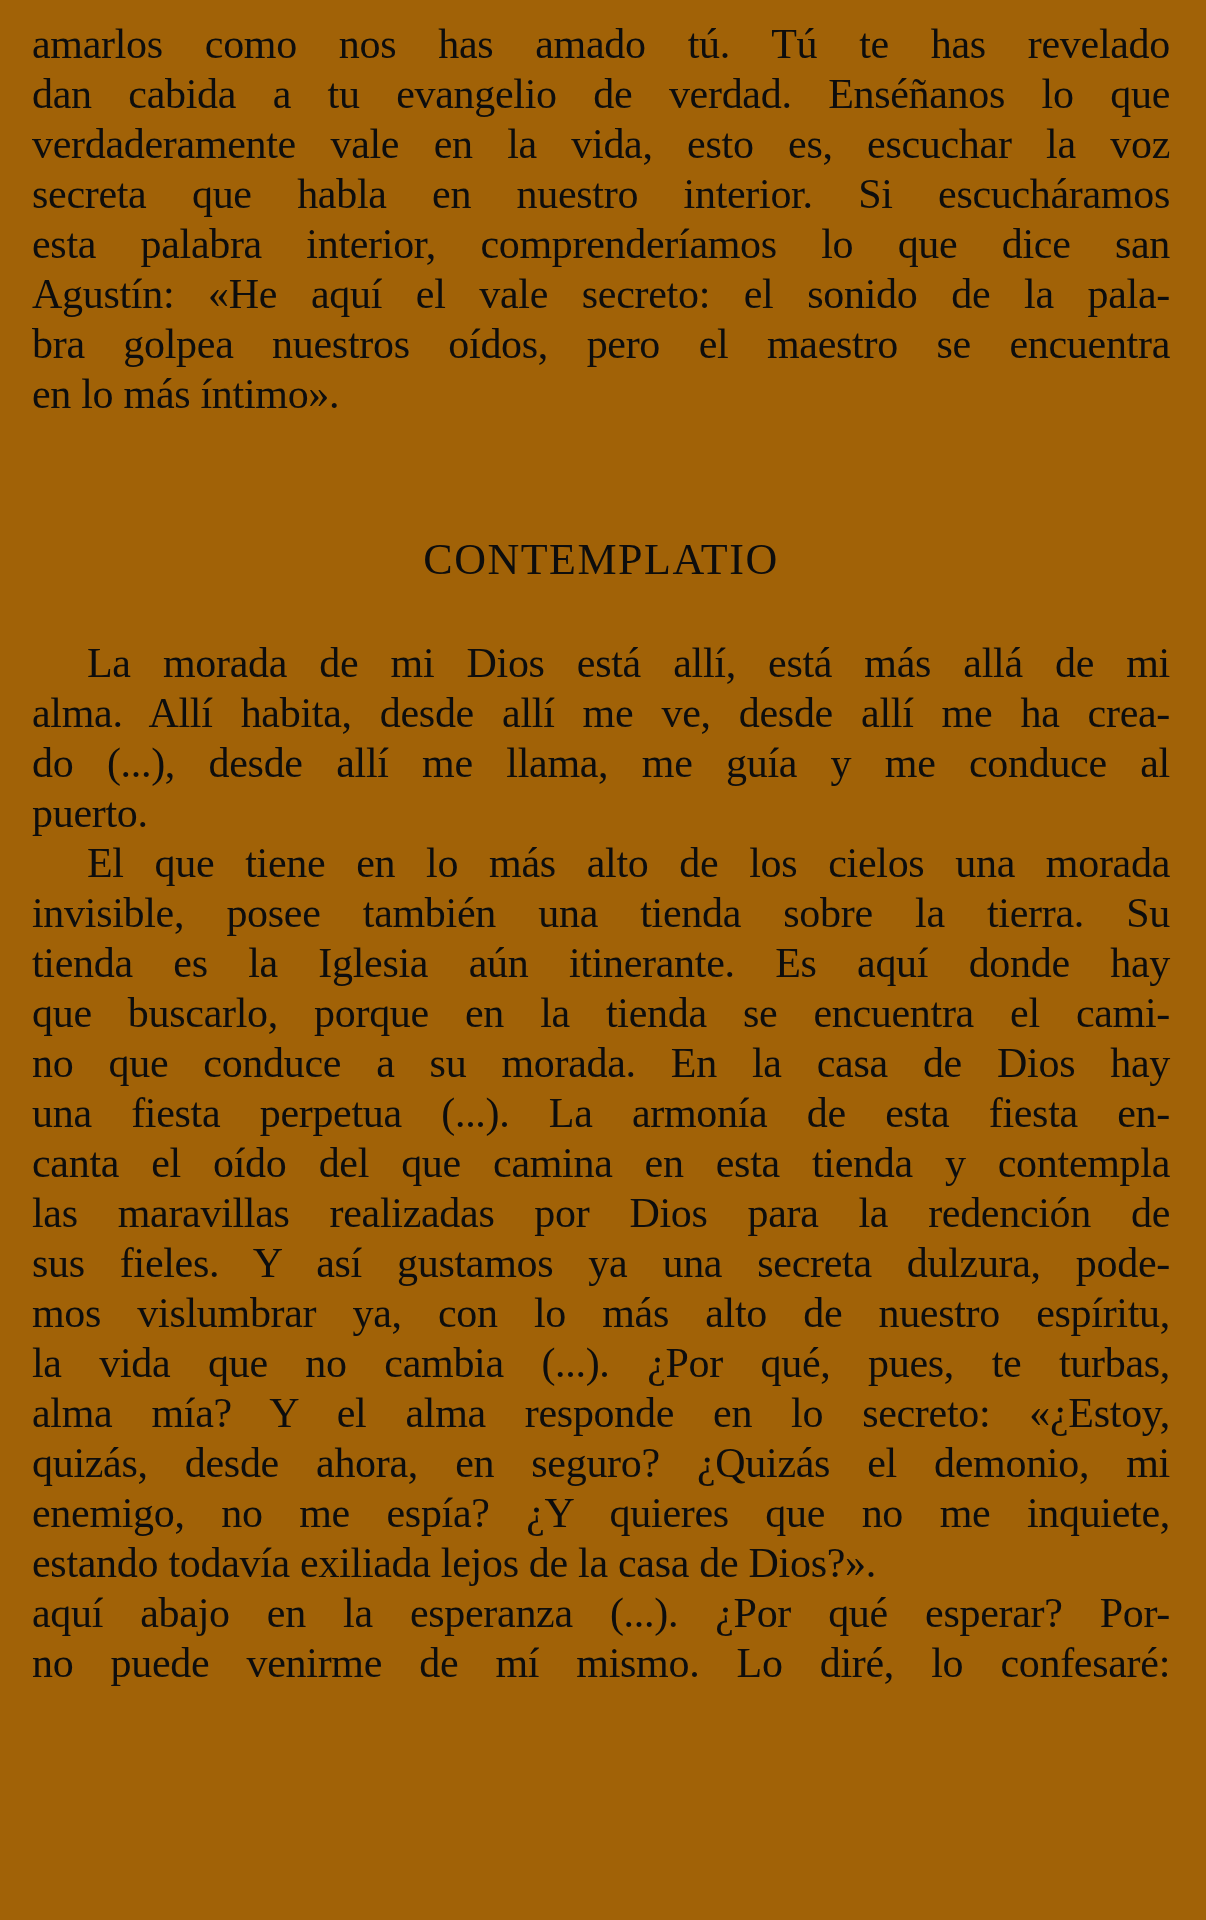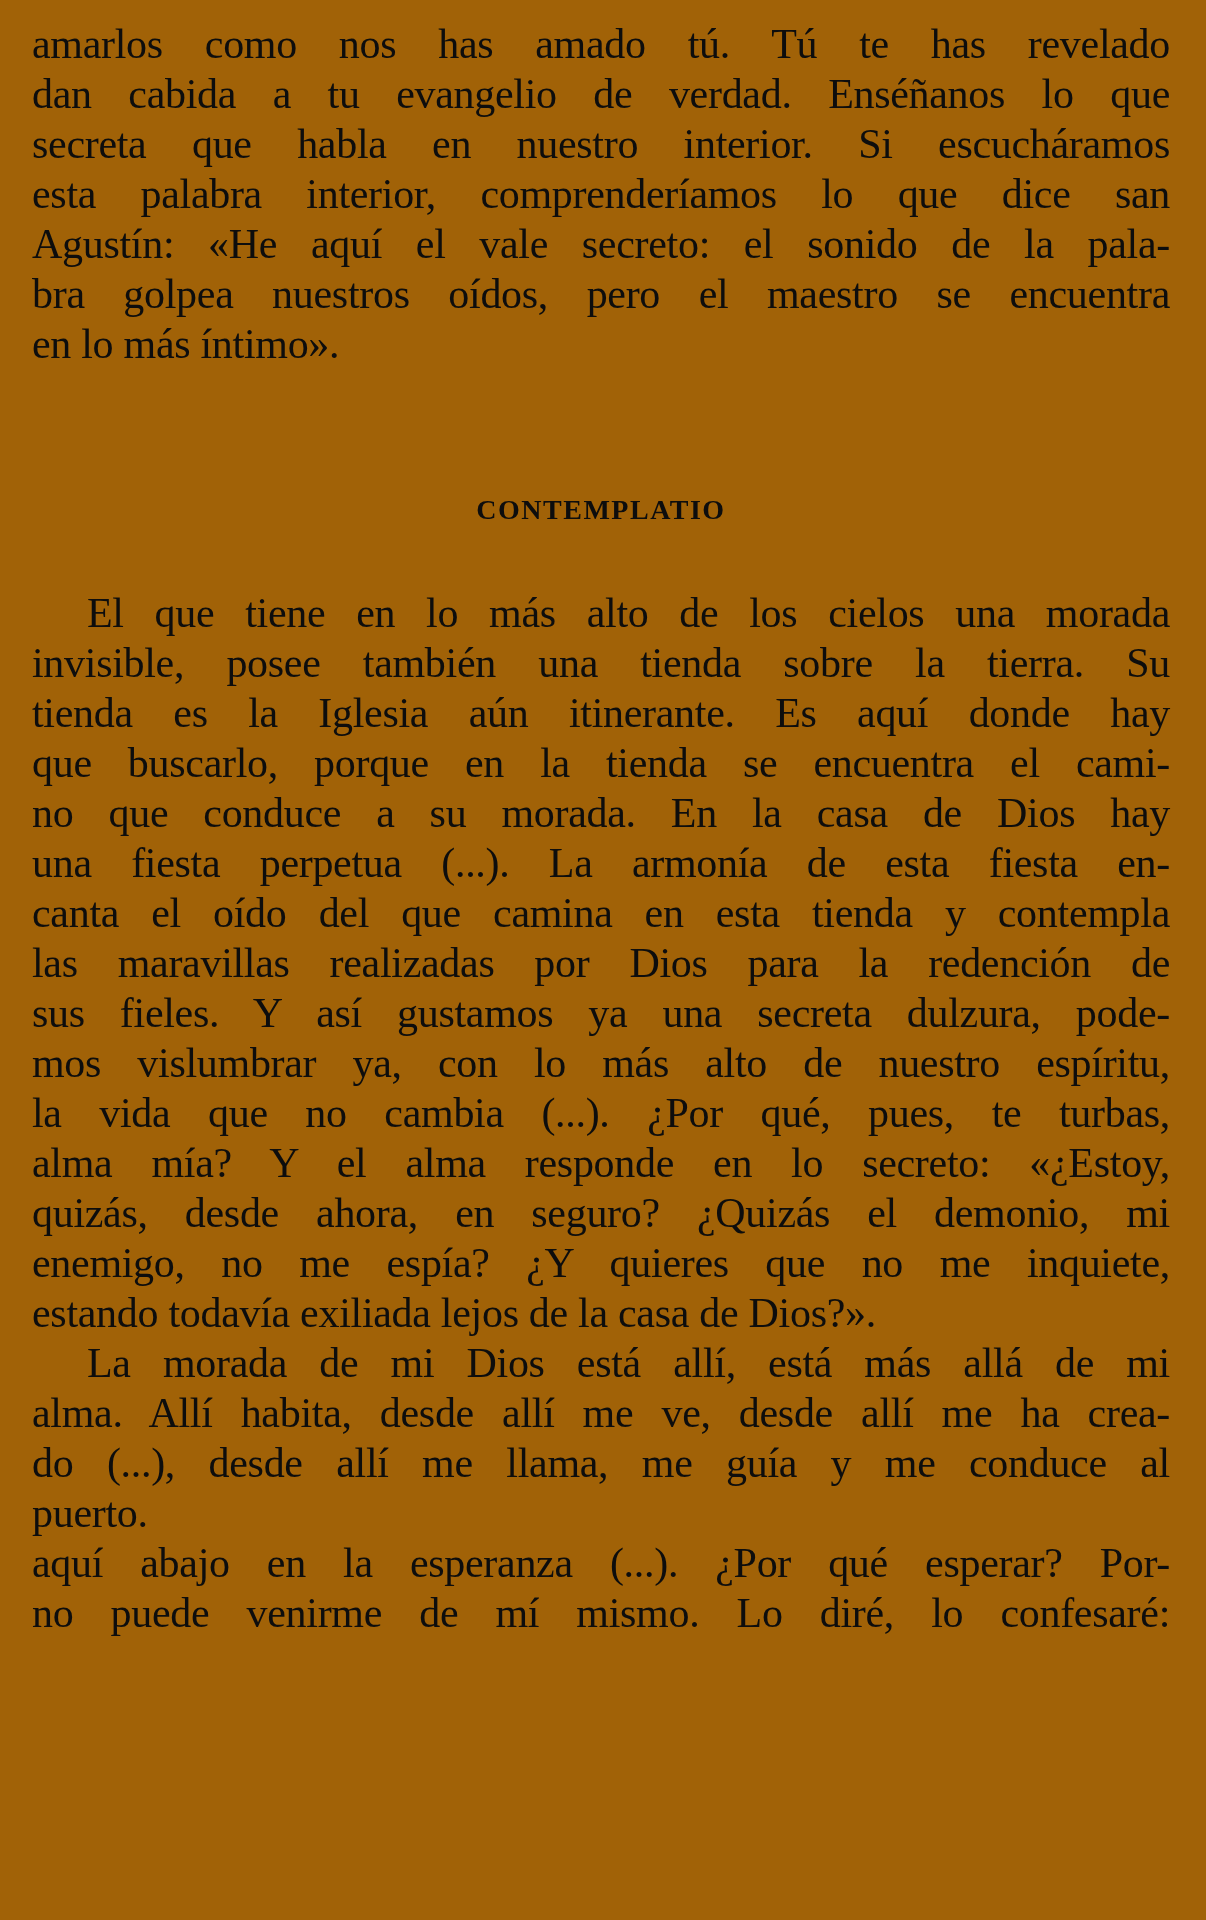--- a/index.html
+++ b/index.html
@@ -31,67 +31,68 @@
   }
   .tline.flush {
     text-align-last: left;
     -moz-text-align-last: left;
   }
   .tline.ind { text-indent: 55px; }
   .it { font-style: italic; }
   .heading {
     text-align: center;
     text-align-last: center;
-    font-weight: bold;
-    font-size: 28px;
+    font-weight: normal;
+    font-size: 44px;
     letter-spacing: 1.5px;
     margin: 116px 0 53px 0;
     height: 50px;
   }
 </style>
 </head>
 <body>
 
 <div class="page">
 
   <div class="textblock">
       <div class="tline">amarlos como nos has amado tú. Tú te has revelado</div>
       <div class="tline">dan cabida a tu evangelio de verdad. Enséñanos lo que</div>
+      <div class="tline">verdaderamente vale en la vida, esto es, escuchar la voz</div>
       <div class="tline">secreta que habla en nuestro interior. Si escucháramos</div>
       <div class="tline">esta palabra interior, comprenderíamos lo que dice san</div>
       <div class="tline">Agustín: «He aquí el vale secreto: el sonido de la pala-</div>
       <div class="tline">bra golpea nuestros oídos, pero el maestro se encuentra</div>
       <div class="tline flush">en lo más íntimo».</div>
     </div>
 
   <div class="heading">CONTEMPLATIO</div>
+
+  <div class="textblock">
+      <div class="tline ind">La morada de mi Dios está allí, está más allá de mi</div>
+      <div class="tline">alma. Allí habita, desde allí me ve, desde allí me ha crea-</div>
+      <div class="tline">do (...), desde allí me llama, me guía y me conduce al</div>
+      <div class="tline flush">puerto.</div>
+    </div>
 
   <div class="textblock">
       <div class="tline ind">El que tiene en lo más alto de los cielos una morada</div>
       <div class="tline">invisible, posee también una tienda sobre la tierra. Su</div>
       <div class="tline">tienda es la Iglesia aún itinerante. Es aquí donde hay</div>
       <div class="tline">que buscarlo, porque en la tienda se encuentra el cami-</div>
       <div class="tline">no que conduce a su morada. En la casa de Dios hay</div>
       <div class="tline">una fiesta perpetua (...). La armonía de esta fiesta en-</div>
       <div class="tline">canta el oído del que camina en esta tienda y contempla</div>
       <div class="tline">las maravillas realizadas por Dios para la redención de</div>
       <div class="tline">sus fieles. Y así gustamos ya una secreta dulzura, pode-</div>
       <div class="tline">mos vislumbrar ya, con lo más alto de nuestro espíritu,</div>
       <div class="tline">la vida que no cambia (...). ¿Por qué, pues, te turbas,</div>
       <div class="tline">alma mía? Y el alma responde en lo secreto: «¿Estoy,</div>
       <div class="tline">quizás, desde ahora, en seguro? ¿Quizás el demonio, mi</div>
       <div class="tline">enemigo, no me espía? ¿Y quieres que no me inquiete,</div>
       <div class="tline flush">estando todavía exiliada lejos de la casa de Dios?».</div>
     </div>
 
   <div class="textblock">
-      <div class="tline ind">La morada de mi Dios está allí, está más allá de mi</div>
-      <div class="tline">alma. Allí habita, desde allí me ve, desde allí me ha crea-</div>
-      <div class="tline">do (...), desde allí me llama, me guía y me conduce al</div>
-      <div class="tline flush">puerto.</div>
-    </div>
-
-  <div class="textblock">
       <div class="tline">aquí abajo en la esperanza (...). ¿Por qué esperar? Por-</div>
       <div class="tline">no puede venirme de mí mismo. Lo diré, lo confesaré:</div>
     </div>
 
 </div>
 
 </body></html>

